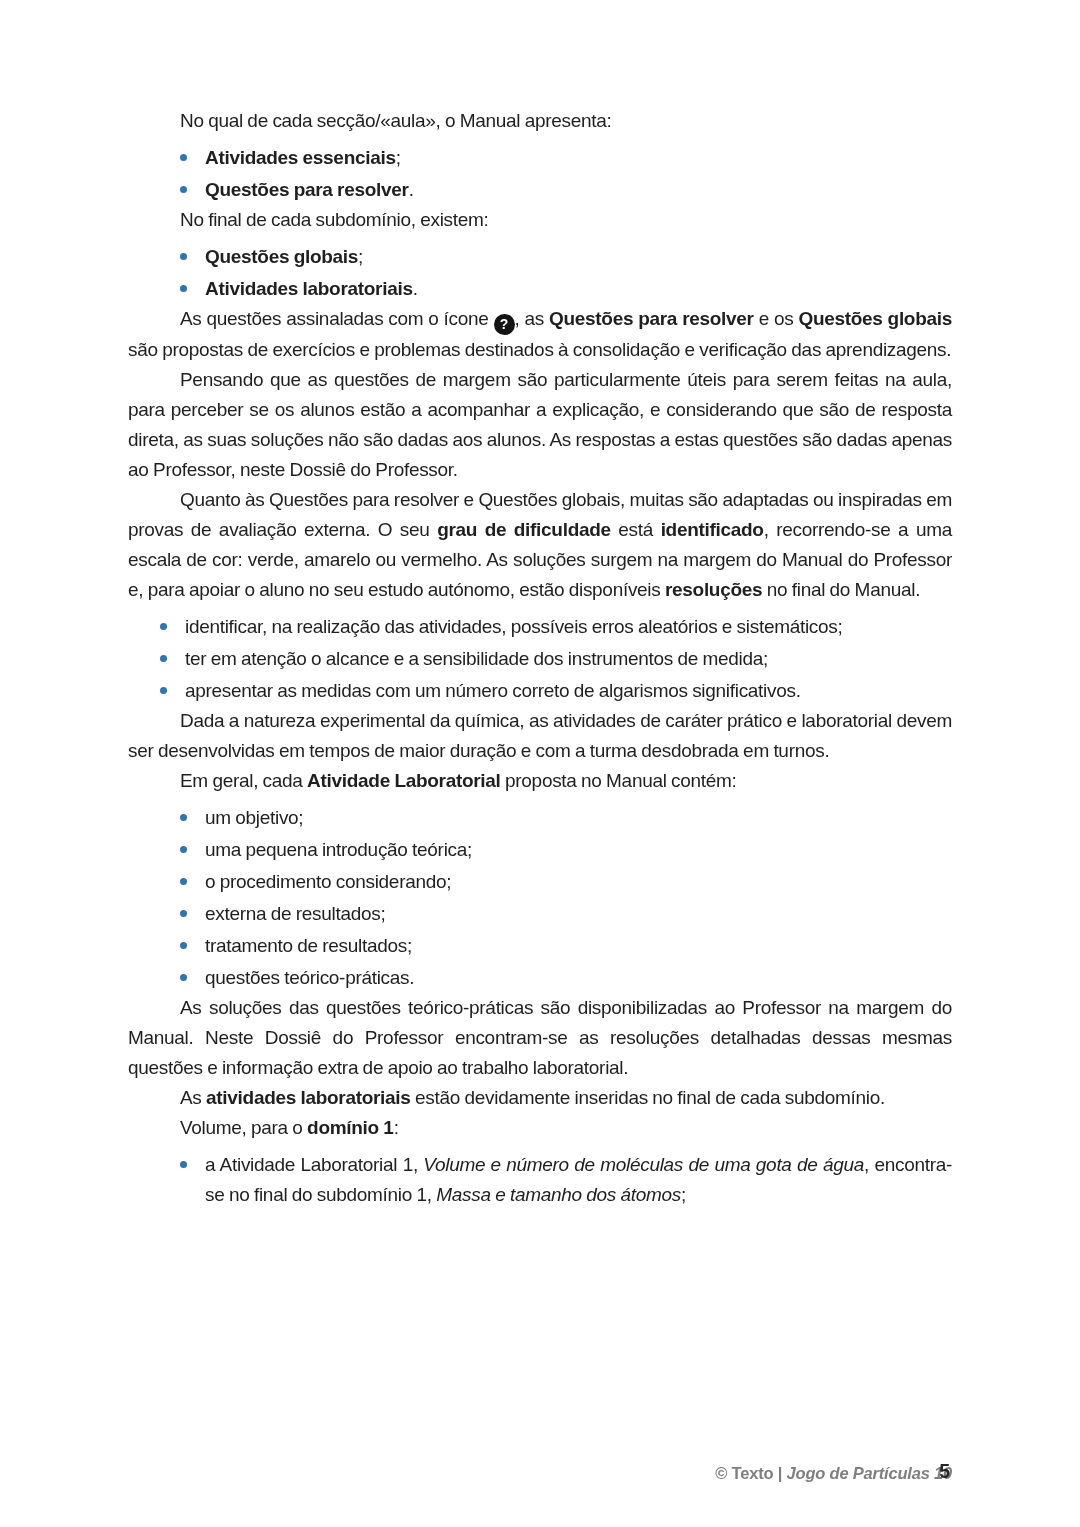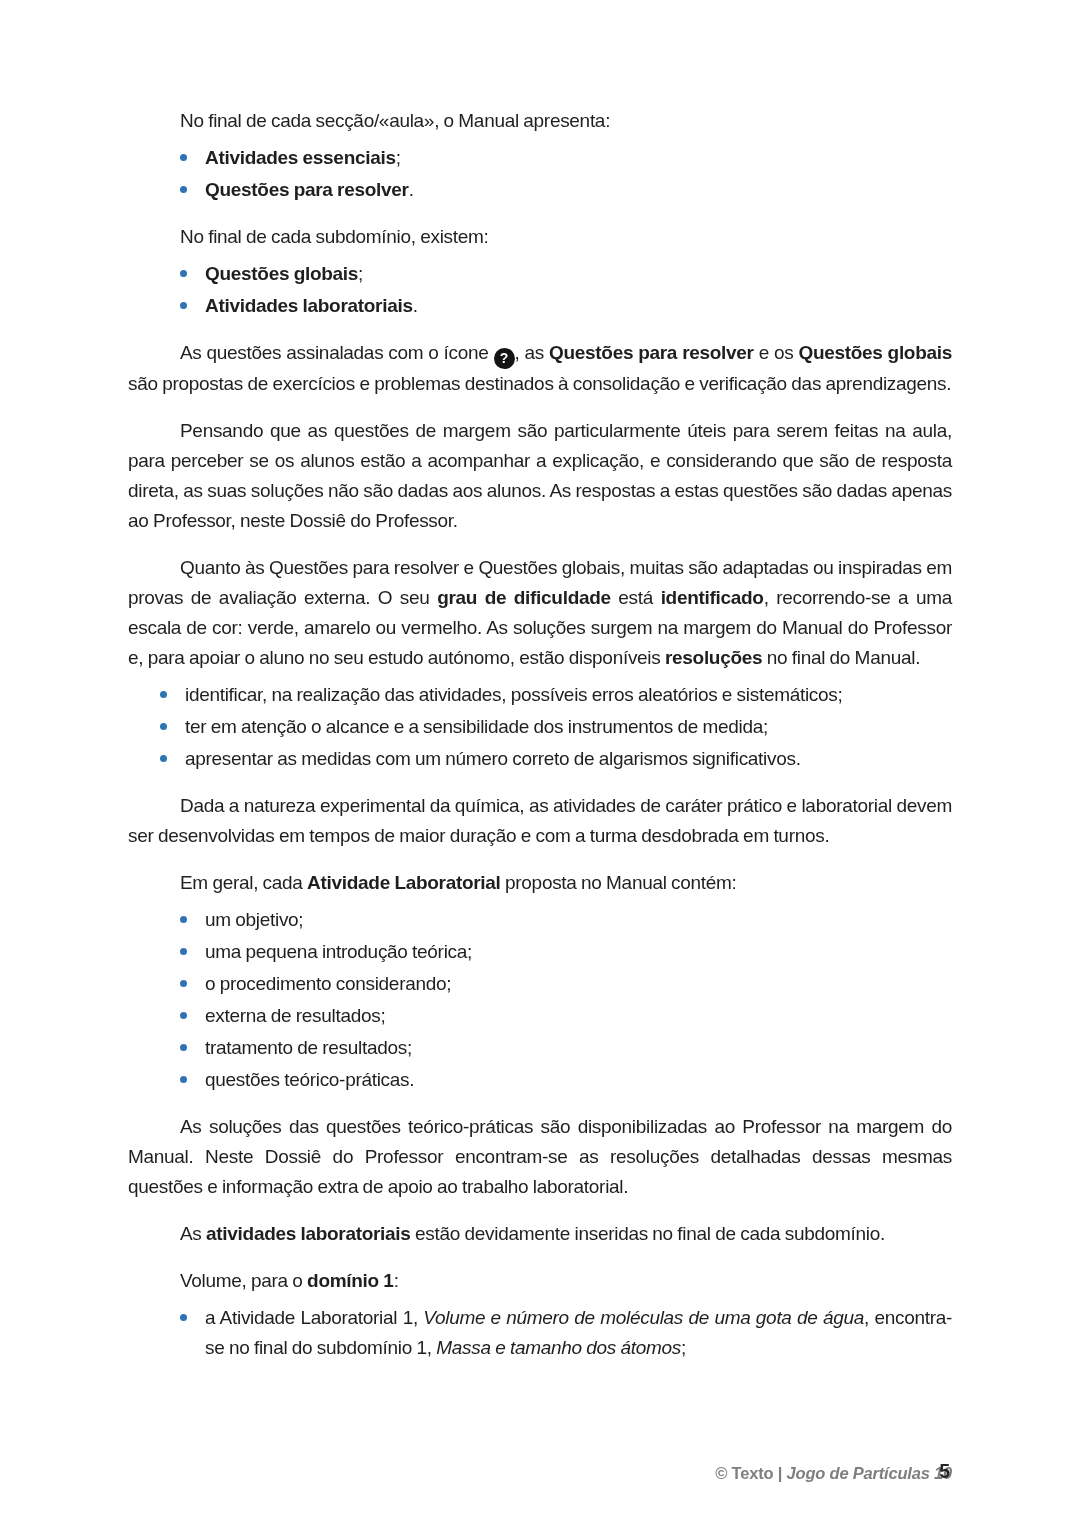--- a/index.html
+++ b/index.html
@@ -13,21 +13,20 @@
     display:flex; flex-direction:column;
     overflow:hidden;
     font-family:"Liberation Sans","DejaVu Sans",sans-serif;
     font-size:19px; line-height:30px;
     letter-spacing:-0.3px; word-spacing:-0.5px;
     color:#1f1f1f;
   }
   .para {
     text-align:justify;
     text-indent:52px;
-    margin-top:17px;
   }
   .para:first-child { margin-top:0; }
   .li {
     position:relative;
     padding-left:77px;
     margin-top:2px;
     text-align:justify;
   }
   .li.lead { margin-top:7px; }
   .li .dot {
@@ -61,21 +60,21 @@
   .footer .pagenum {
     position:absolute; right:2px; top:-2px;
     color:#262626; font-size:19.5px; font-weight:bold;
   }
 </style>
 </head>
 <body>
 
 <div class="page">
 
-  <p class="para"><span>No final de cada secção/«aula», o Manual apresenta:</span></p>
+  <p class="para"><span>No qual de cada secção/«aula», o Manual apresenta:</span></p>
 
   <div class="li lg lead">
     <span class="dot"></span>
     <span class="li-body"><span class="b">Atividades essenciais</span><span>;</span></span>
   </div>
   <div class="li lg">
     <span class="dot"></span>
     <span class="li-body"><span class="b">Questões para resolver</span><span>.</span></span>
   </div>
 

